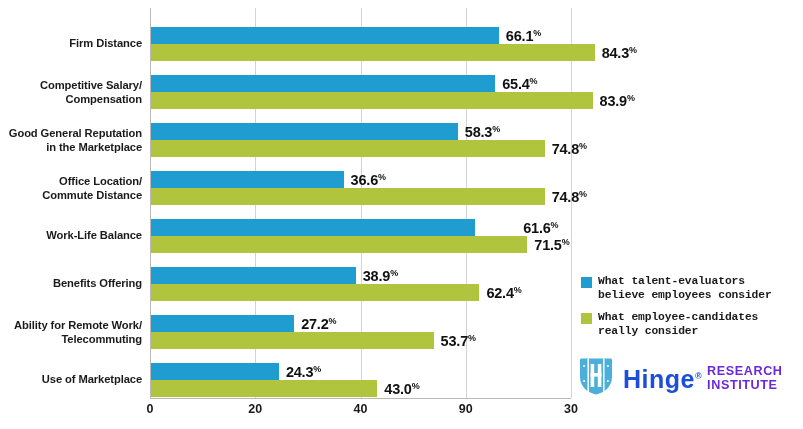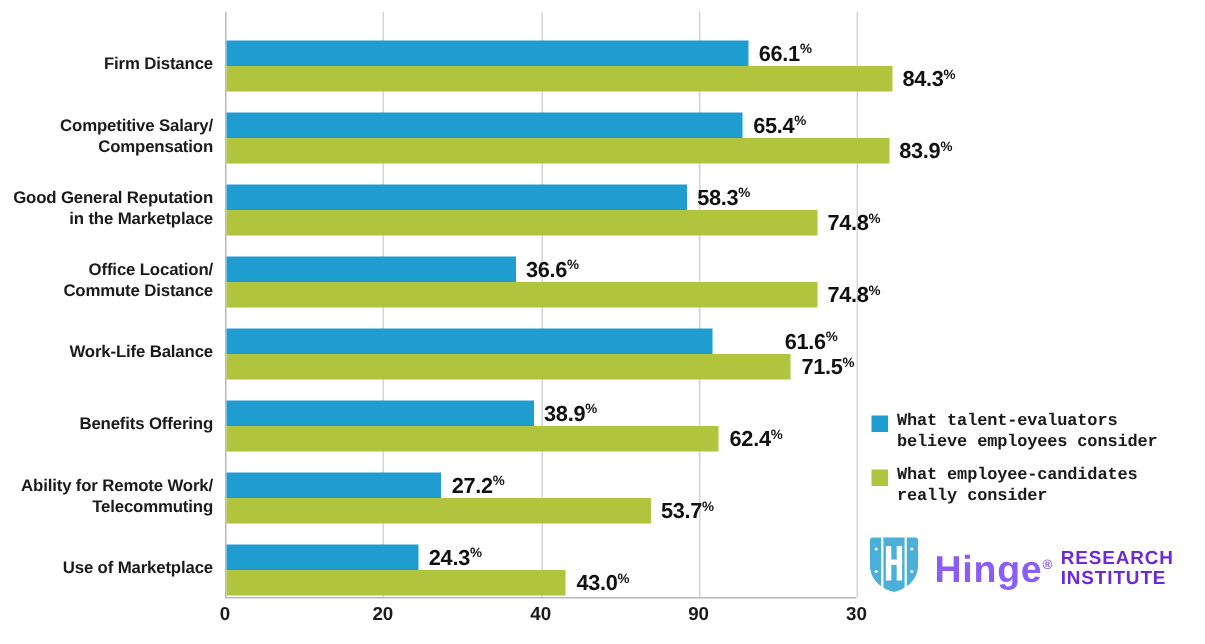--- a/index.html
+++ b/index.html
@@ -152,21 +152,21 @@
     position: absolute;
     left: 578px;
     top: 357px;
     display: flex;
     align-items: center;
   }
   .logo-shield { flex: 0 0 auto; }
   .logo-word {
     font-size: 25px;
     font-weight: bold;
-    color: #8b5cf6;
+    color: #1d4ed8;
     letter-spacing: 0.5px;
     margin-left: 9px;
     line-height: 1;
     position: relative;
     top: 1px;
   }
   .logo-word .reg {
     font-size: 9px;
     vertical-align: 9px;
   }

